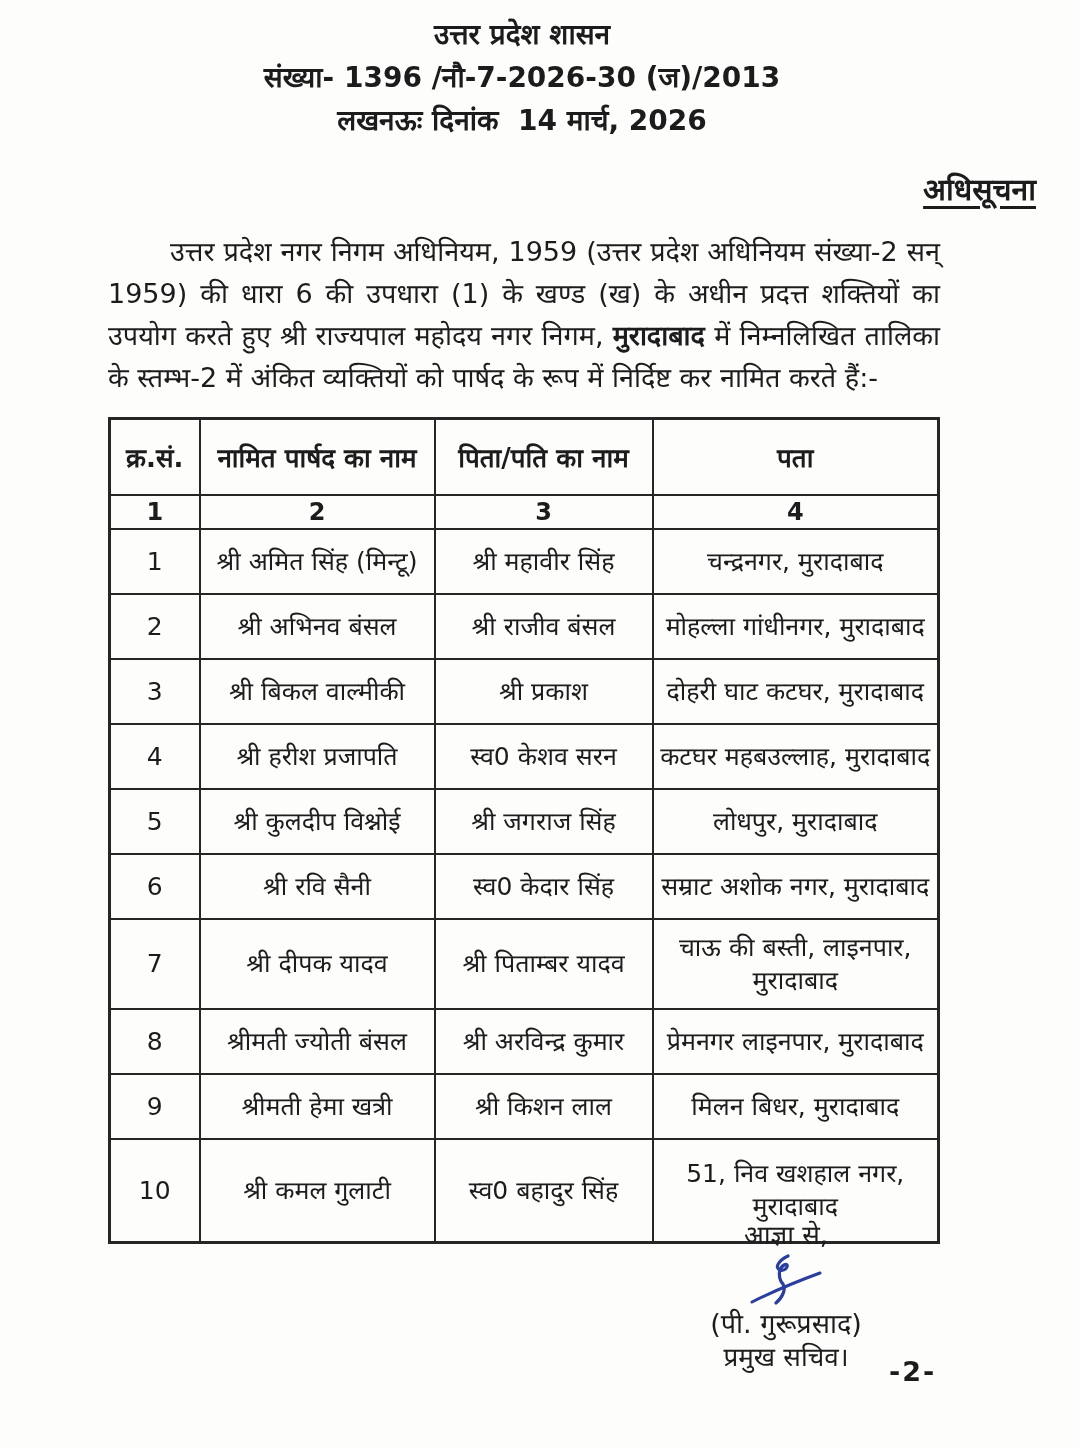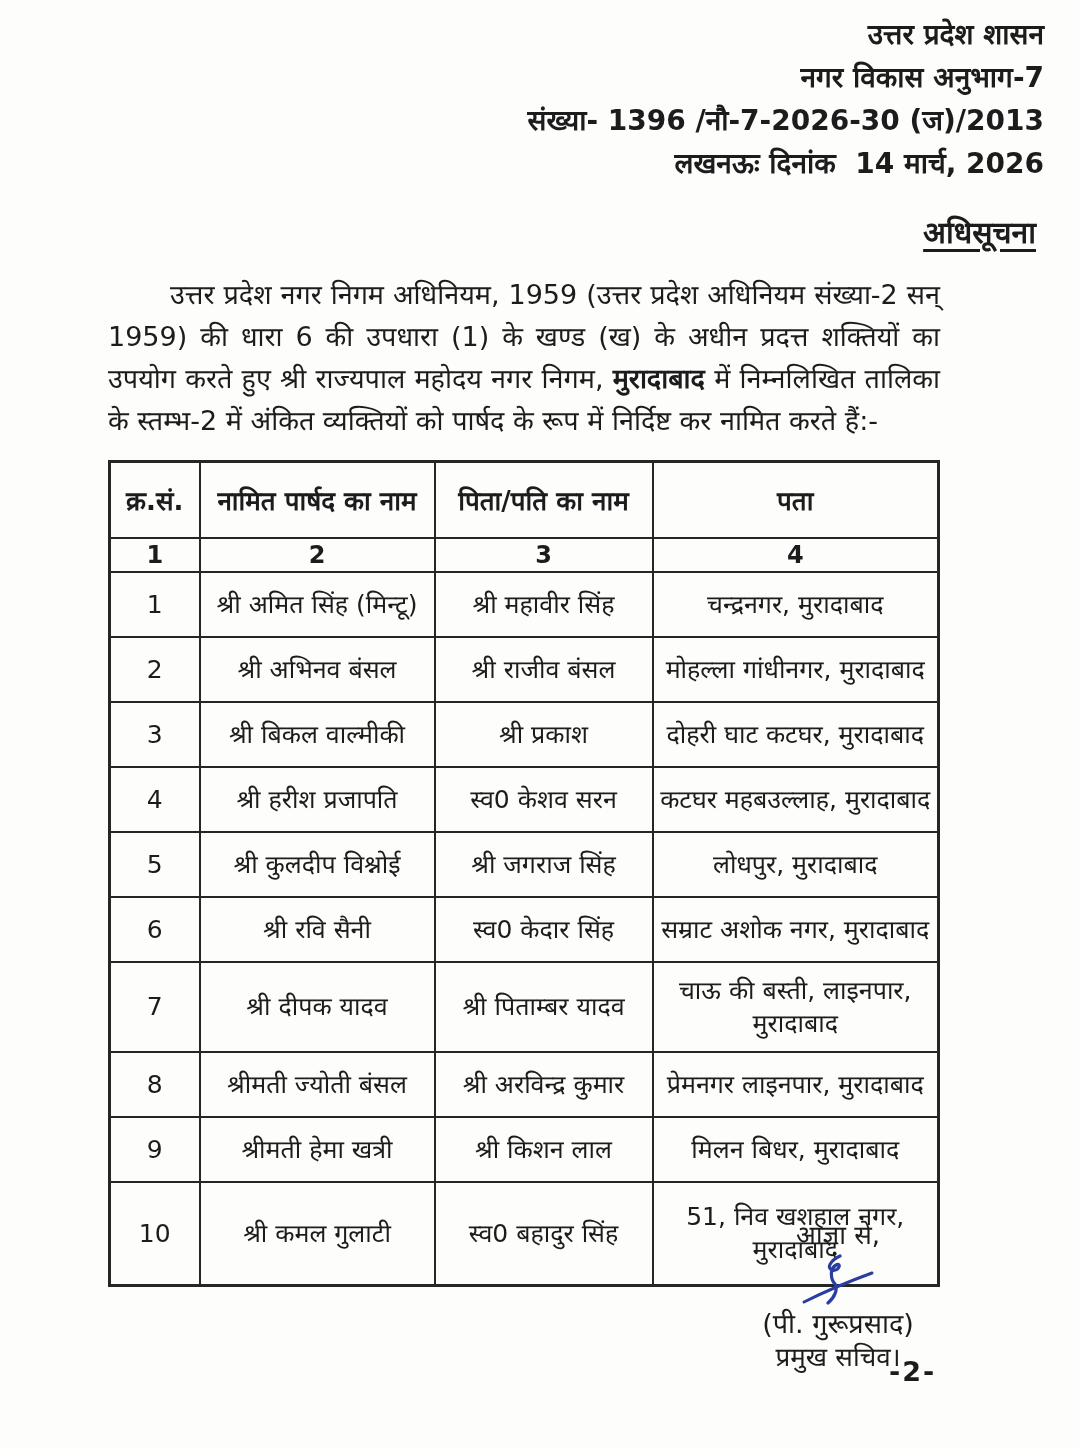--- a/index.html
+++ b/index.html
@@ -18,21 +18,20 @@
   .gov-header {
     padding-top: 13px;
     padding-right: 36px;
     text-align: center;
   }
   .gov-header .hline {
     font-weight: bold;
     font-size: 28px;
     line-height: 43px;
     white-space: pre;
-    text-align: right;
   }
   
   .notice-heading {
     margin-top: 26px;
     padding-right: 44px;
     text-align: right;
     font-weight: bold;
     font-size: 30px;
     text-decoration: underline;
     text-underline-offset: 6px;
@@ -67,21 +66,21 @@
   tr.num-row { height: 33px; }
   tr.num-row th { font-weight: bold; font-size: 24px; }
   tr.body-row { height: 65px; }
   tr.body-row td { font-size: 25px; line-height: 33px; }
   tr.tall-90 { height: 90px; }
   tr.tall-80 { height: 104px; }
   .c-address { white-space: pre-line; }
   
   .sign-block {
     position: absolute;
-    left: 713px;
+    left: 661px;
     top: 1218px;
     width: 250px;
     text-align: center;
   }
   .sign-block .by-order { font-size: 26px; line-height: 34px; }
   .sign-block .sig-wrap { height: 58px; margin-top: -2px; }
   .sign-block .sig-name { font-weight: normal; font-size: 27px; line-height: 32px; }
   .sign-block .sig-desig { font-size: 26px; line-height: 34px; }
   .page-num {
     position: absolute;
@@ -92,21 +91,20 @@
     letter-spacing: 2px;
   }
 </style>
 </head>
 <body>
 
 <div class="page">
 
   <div class="gov-header">
     <div class="hline">उत्तर प्रदेश शासन</div>
-    <div class="hline">नगर विकास अनुभाग-7</div>
     <div class="hline">संख्या- 1396 /नौ-7-2026-30 (ज)/2013</div>
     <div class="hline">लखनऊः दिनांक  14 मार्च, 2026</div>
   </div>
 
   <div class="notice-heading">अधिसूचना</div>
 
   <p class="intro"><span>उत्तर प्रदेश नगर निगम अधिनियम, 1959 (उत्तर प्रदेश अधिनियम संख्या-2 सन् 1959) की धारा 6 की उपधारा (1) के खण्ड (ख) के अधीन प्रदत्त शक्तियों का उपयोग करते हुए श्री राज्यपाल महोदय नगर निगम, </span><span class="b">मुरादाबाद</span><span> में निम्नलिखित तालिका के स्तम्भ-2 में अंकित व्यक्तियों को पार्षद के रूप में निर्दिष्ट कर नामित करते हैं:-</span></p>
 
   <table class="list">
     <colgroup>

